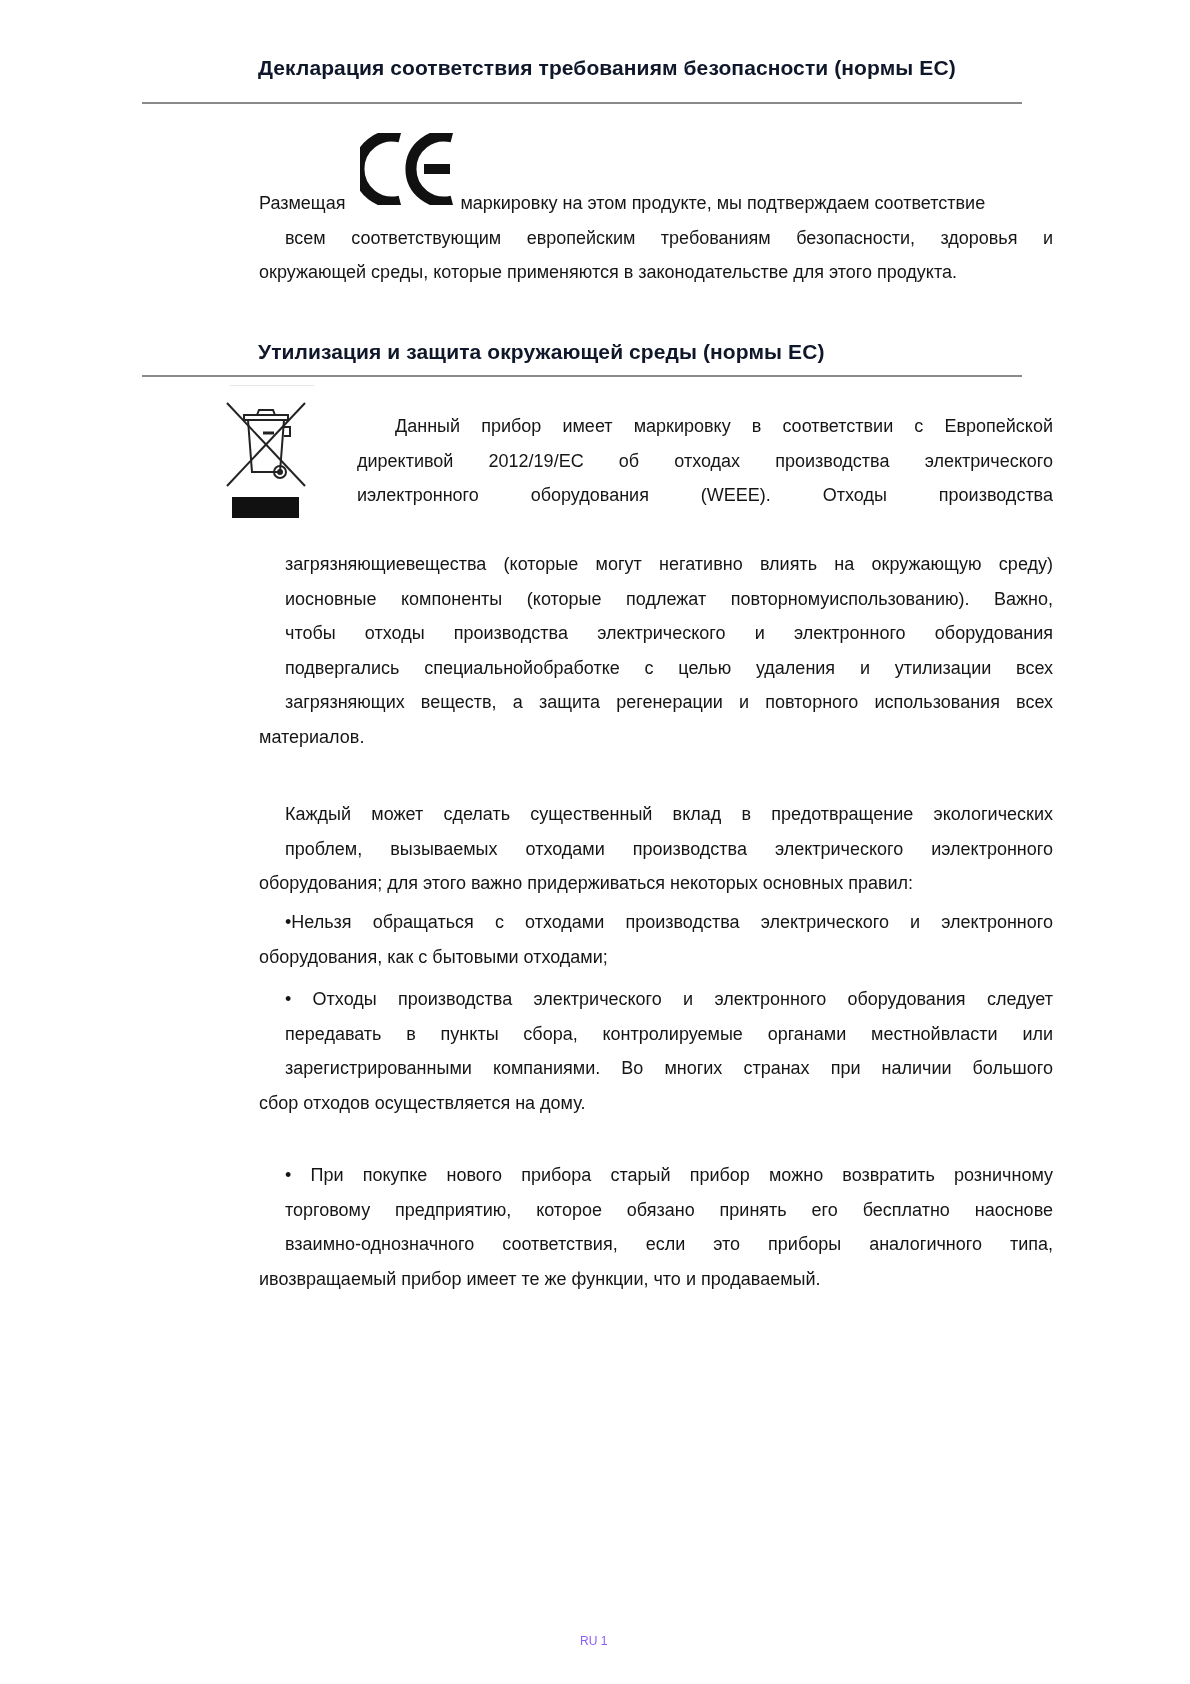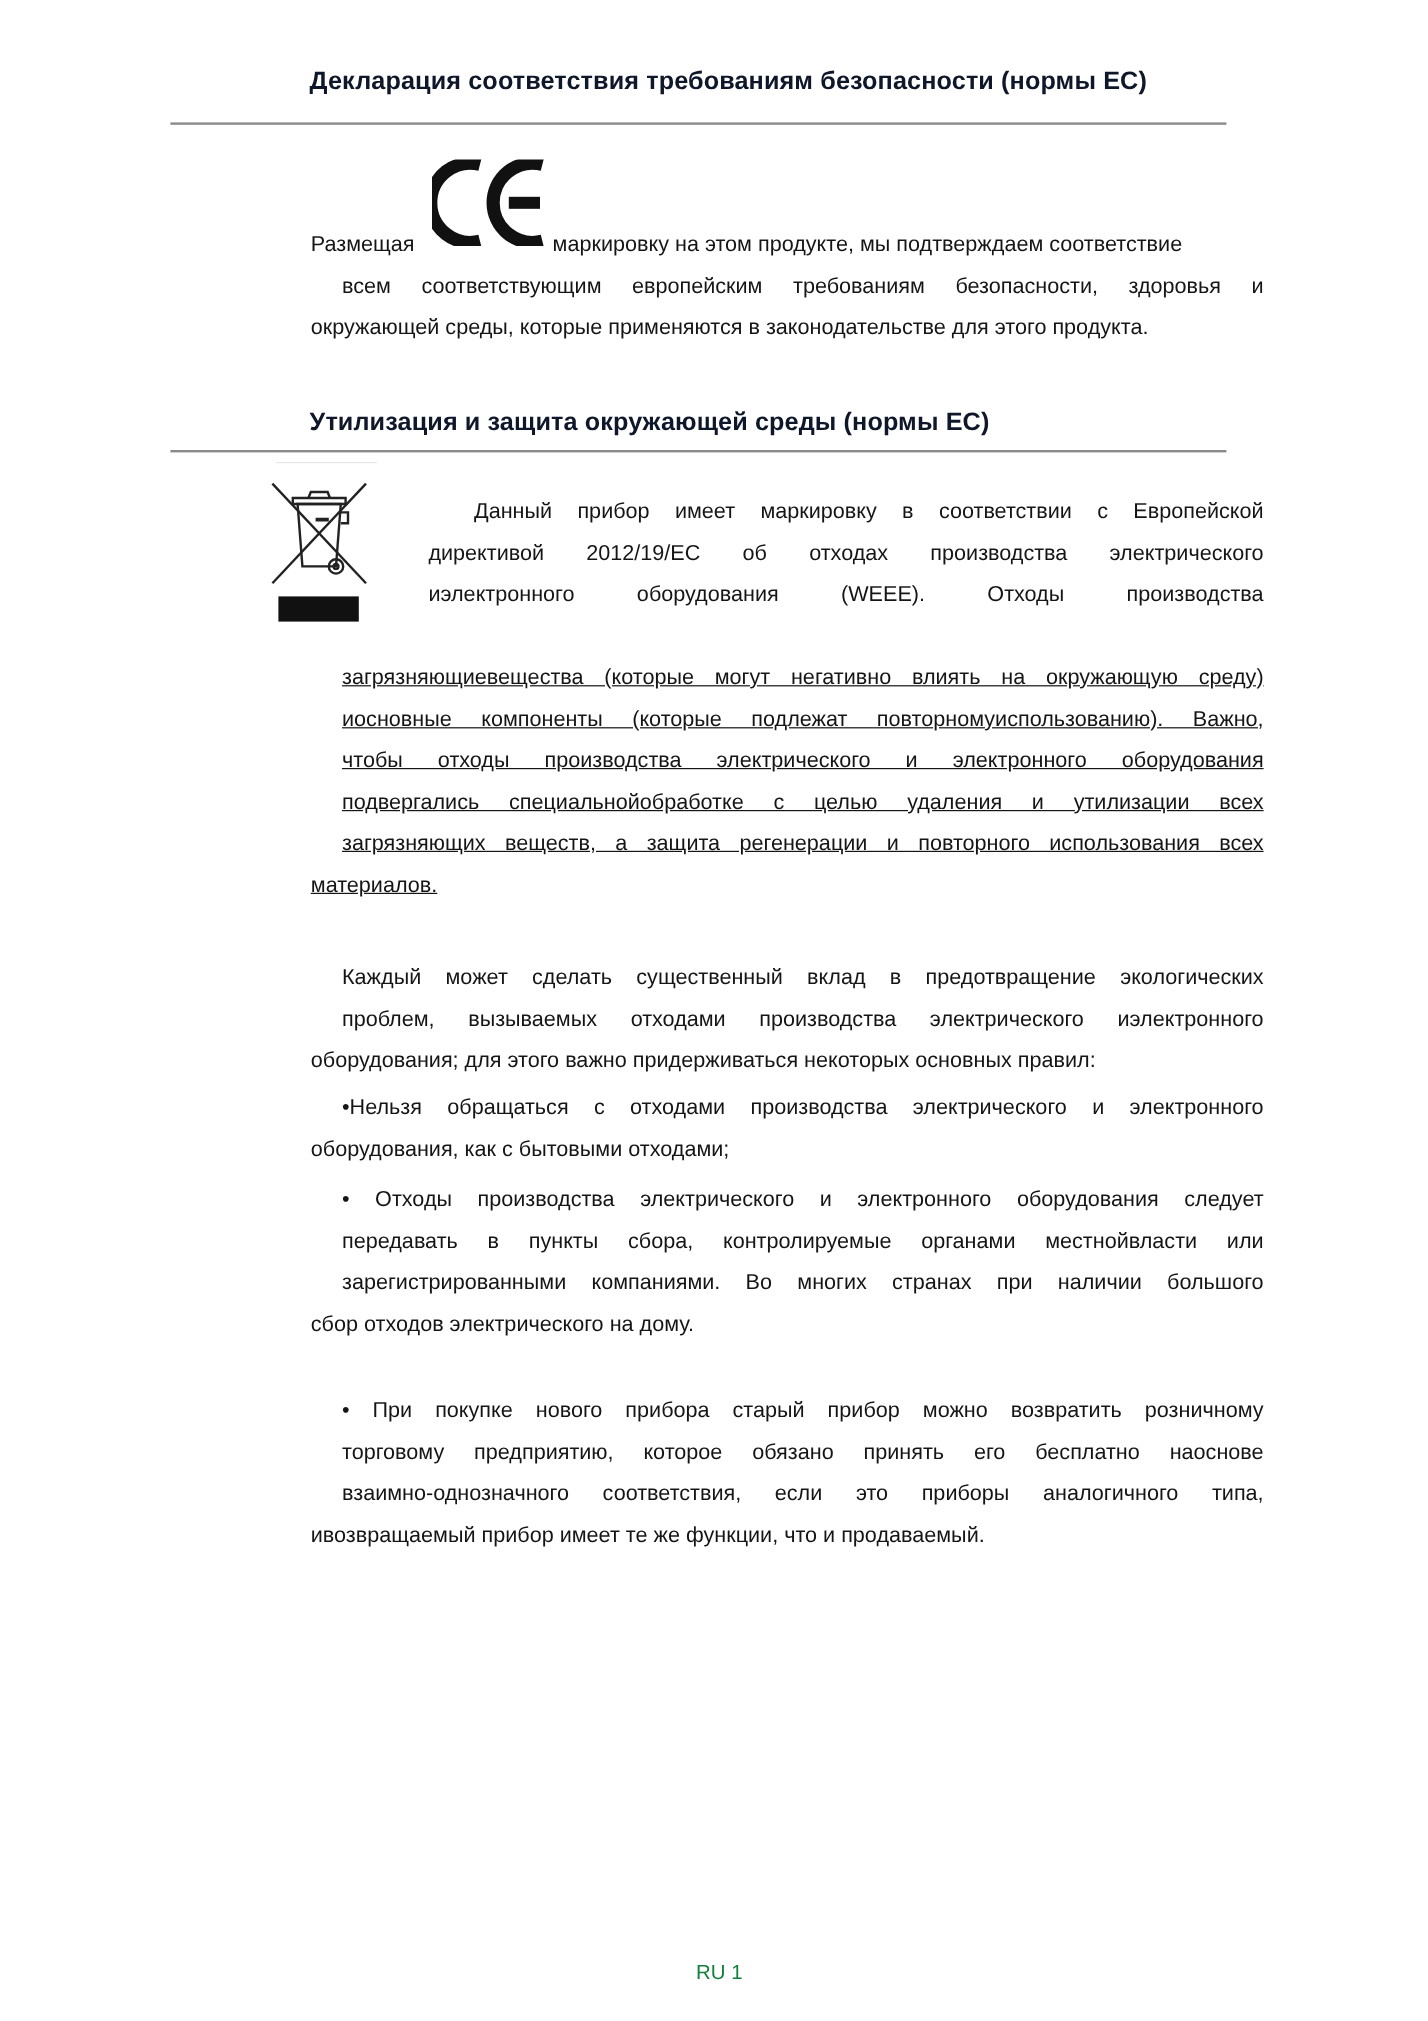--- a/index.html
+++ b/index.html
@@ -4,21 +4,21 @@
 <style>
   html, body { margin: 0; padding: 0; background: #ffffff; }
   body { width: 1190px; height: 1684px; position: relative; overflow: hidden;
          font-family: "Liberation Sans", sans-serif; color: #111; }
   .abs { position: absolute; }
   .h1 { font-weight: bold; font-size: 21px; letter-spacing: 0.1px; color: #0f172a; white-space: nowrap; }
   .rule { height: 2px; background: #8a8a8a; }
   .para { font-size: 18px; line-height: 34.5px; text-align: justify; color: #151515; }
   .line { display: block; height: 34.5px; white-space: nowrap; }
   .jline { display: block; height: 34.5px; text-align: justify; text-align-last: justify; white-space: normal; margin-left: 26px; }
-  .footer { font-size: 17px; color: #15803d; }
+  .footer { font-size: 12px; color: #8b5cf6; }
 </style>
 </head>
 <body>
 
 <div class="abs h1" style="left:258px; top:56px;">Декларация соответствия требованиям безопасности (нормы ЕС)</div>
 <div class="abs rule" style="left:142px; top:102px; width:880px;"></div>
 
 <div class="abs para" style="left:259px; top:186px; width:794px;">
   <span class="line" style="position:relative;">
     <span>Размещая</span>
@@ -56,21 +56,21 @@
     </g>
     <rect x="8" y="97" width="67" height="21" fill="#111"></rect>
   </svg>
 </div>
 
 <div class="abs para" style="left:331px; top:409px; width:722px;">
   <span class="jline" style="padding-left:38px;">Данный прибор имеет маркировку в соответствии с Европейской</span>
   <span class="jline">директивой 2012/19/EC об отходах производства электрического</span>
   <span class="jline">иэлектронного оборудования (WEEE). Отходы производства</span>
 </div>
-<div class="abs para" style="left:259px; top:547px; width:794px;text-decoration:underline;">
+<div class="abs para" style="left:259px; top:547px; width:794px;">
   <span class="jline">загрязняющиевещества (которые могут негативно влиять на окружающую среду)</span>
   <span class="jline">иосновные компоненты (которые подлежат повторномуиспользованию). Важно,</span>
   <span class="jline">чтобы отходы производства электрического и электронного оборудования</span>
   <span class="jline">подвергались специальнойобработке с целью удаления и утилизации всех</span>
   <span class="jline">загрязняющих веществ, а защита регенерации и повторного использования всех</span>
   <span class="line">материалов.</span>
 </div>
 
 <div class="abs para" style="left:259px; top:797px; width:794px;">
   <span class="jline">Каждый может сделать существенный вклад в предотвращение экологических</span>
@@ -80,21 +80,21 @@
 
 <div class="abs para" style="left:259px; top:905px; width:794px;">
   <span class="jline">•Нельзя обращаться с отходами производства электрического и электронного</span>
   <span class="line">оборудования, как с бытовыми отходами;</span>
 </div>
 
 <div class="abs para" style="left:259px; top:982px; width:794px;">
   <span class="jline">• Отходы производства электрического и электронного оборудования следует</span>
   <span class="jline">передавать в пункты сбора, контролируемые органами местнойвласти или</span>
   <span class="jline">зарегистрированными компаниями. Во многих странах при наличии большого</span>
-  <span class="line">сбор отходов электрического на дому.</span>
+  <span class="line">сбор отходов осуществляется на дому.</span>
 </div>
 
 <div class="abs para" style="left:259px; top:1158px; width:794px;">
   <span class="jline">• При покупке нового прибора старый прибор можно возвратить розничному</span>
   <span class="jline">торговому предприятию, которое обязано принять его бесплатно наоснове</span>
   <span class="jline">взаимно-однозначного соответствия, если это приборы аналогичного типа,</span>
   <span class="line">ивозвращаемый прибор имеет те же функции, что и продаваемый.</span>
 </div>
 
 <div class="abs footer" style="left:580px; top:1634px;">RU 1</div>

